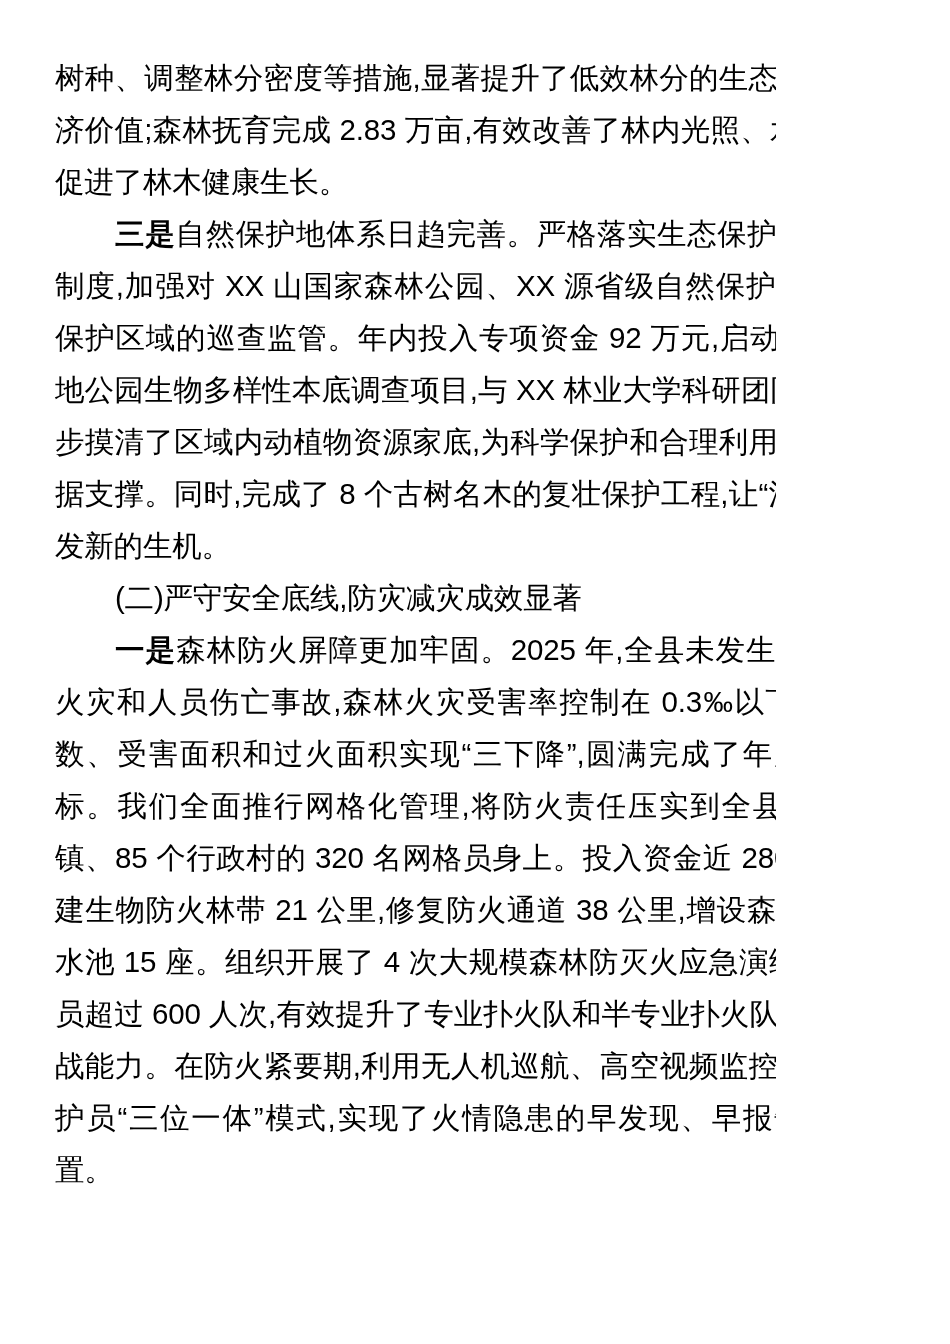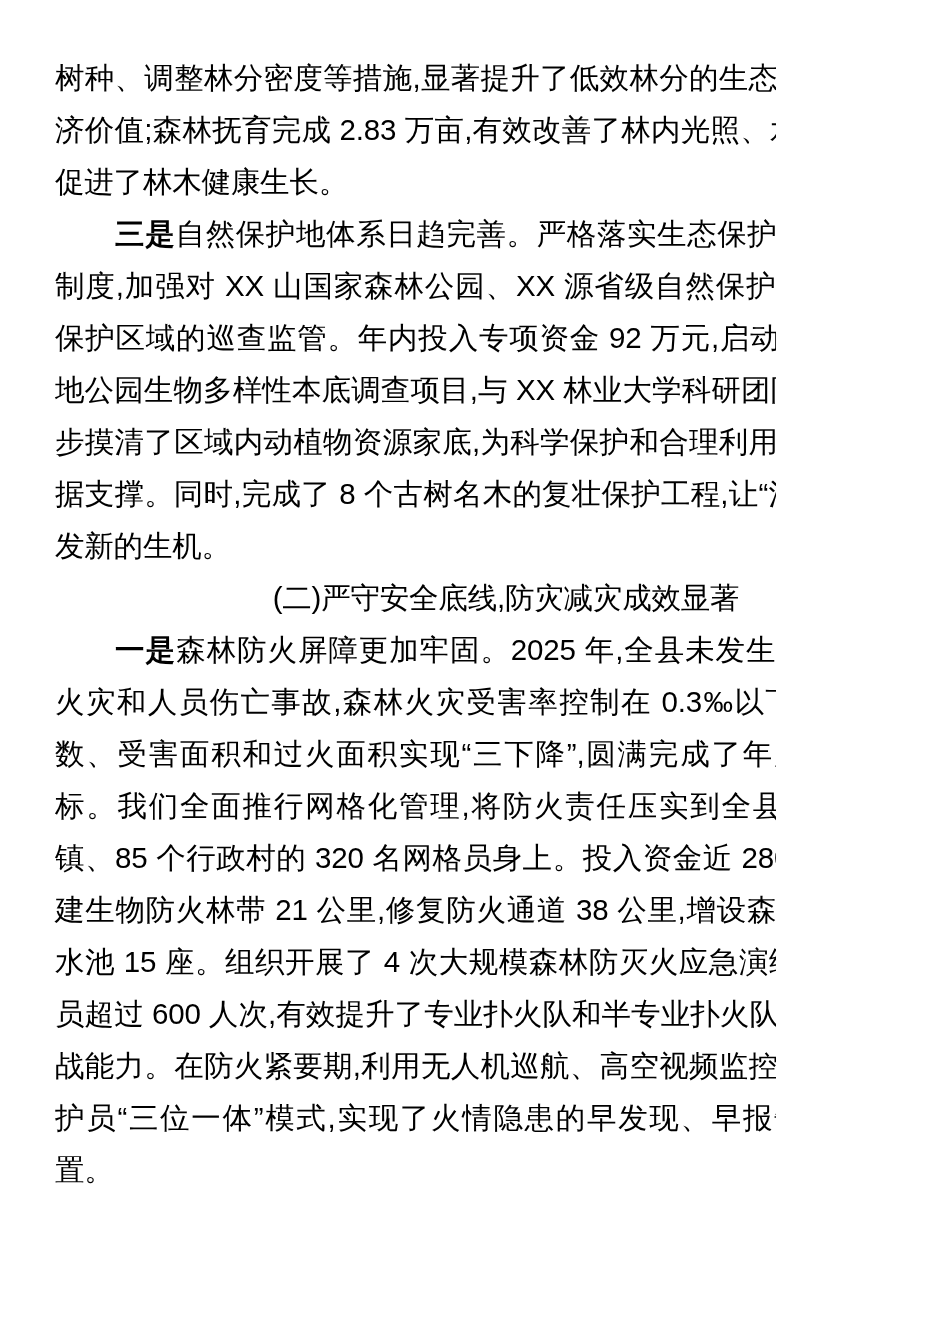--- a/index.html
+++ b/index.html
@@ -49,21 +49,20 @@
   .heading2 {
     margin: 0;
     padding: 0;
     font-family: "Liberation Sans", "DejaVu Sans", sans-serif;
     font-size: 29.5px;
     line-height: 52px;
     color: #000000;
     font-weight: 400;
     text-indent: 60px;
     letter-spacing: -0.2px;
-    text-align: center;
   }
   
 </style>
 </head>
 <body>
 
 <div class="page">
   <div class="doc-body">
 
     <p class="para cont">树种、调整林分密度等措施,显著提升了低效林分的生态功能和经济价值;森林抚育完成 2.83 万亩,有效改善了林内光照、水肥条件,促进了林木健康生长。</p>

